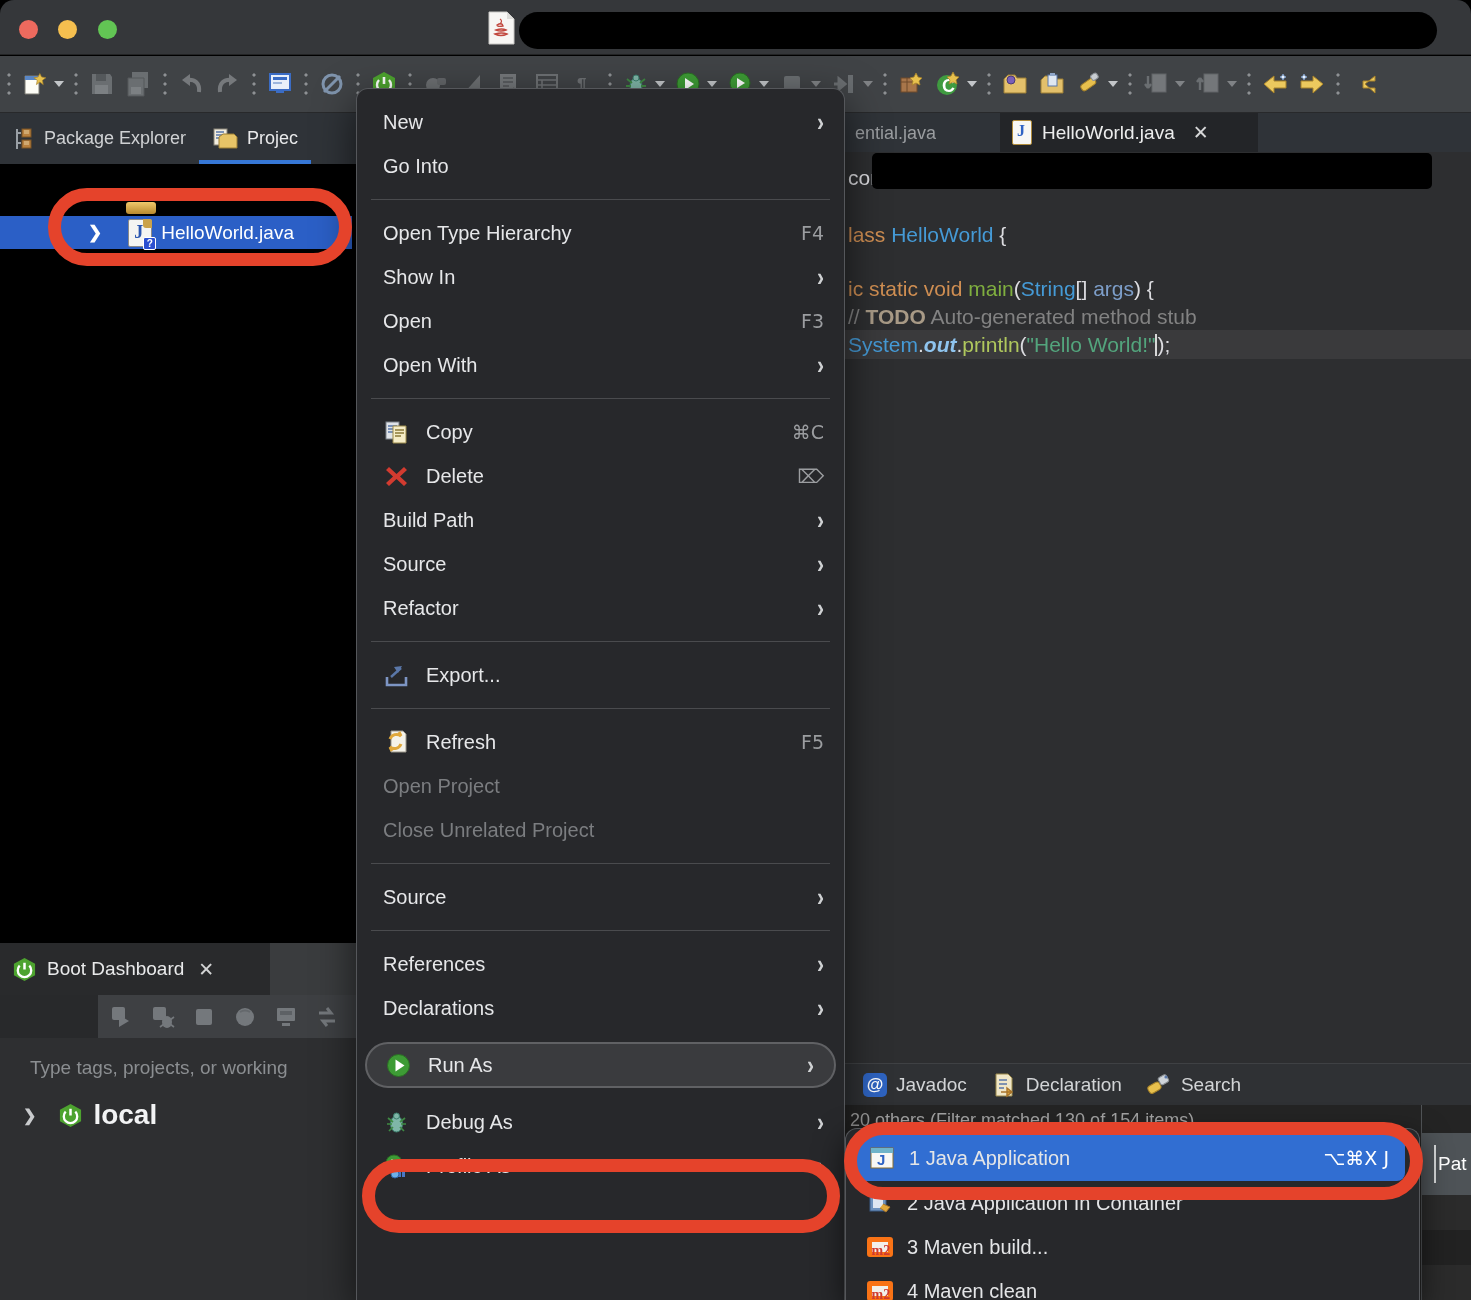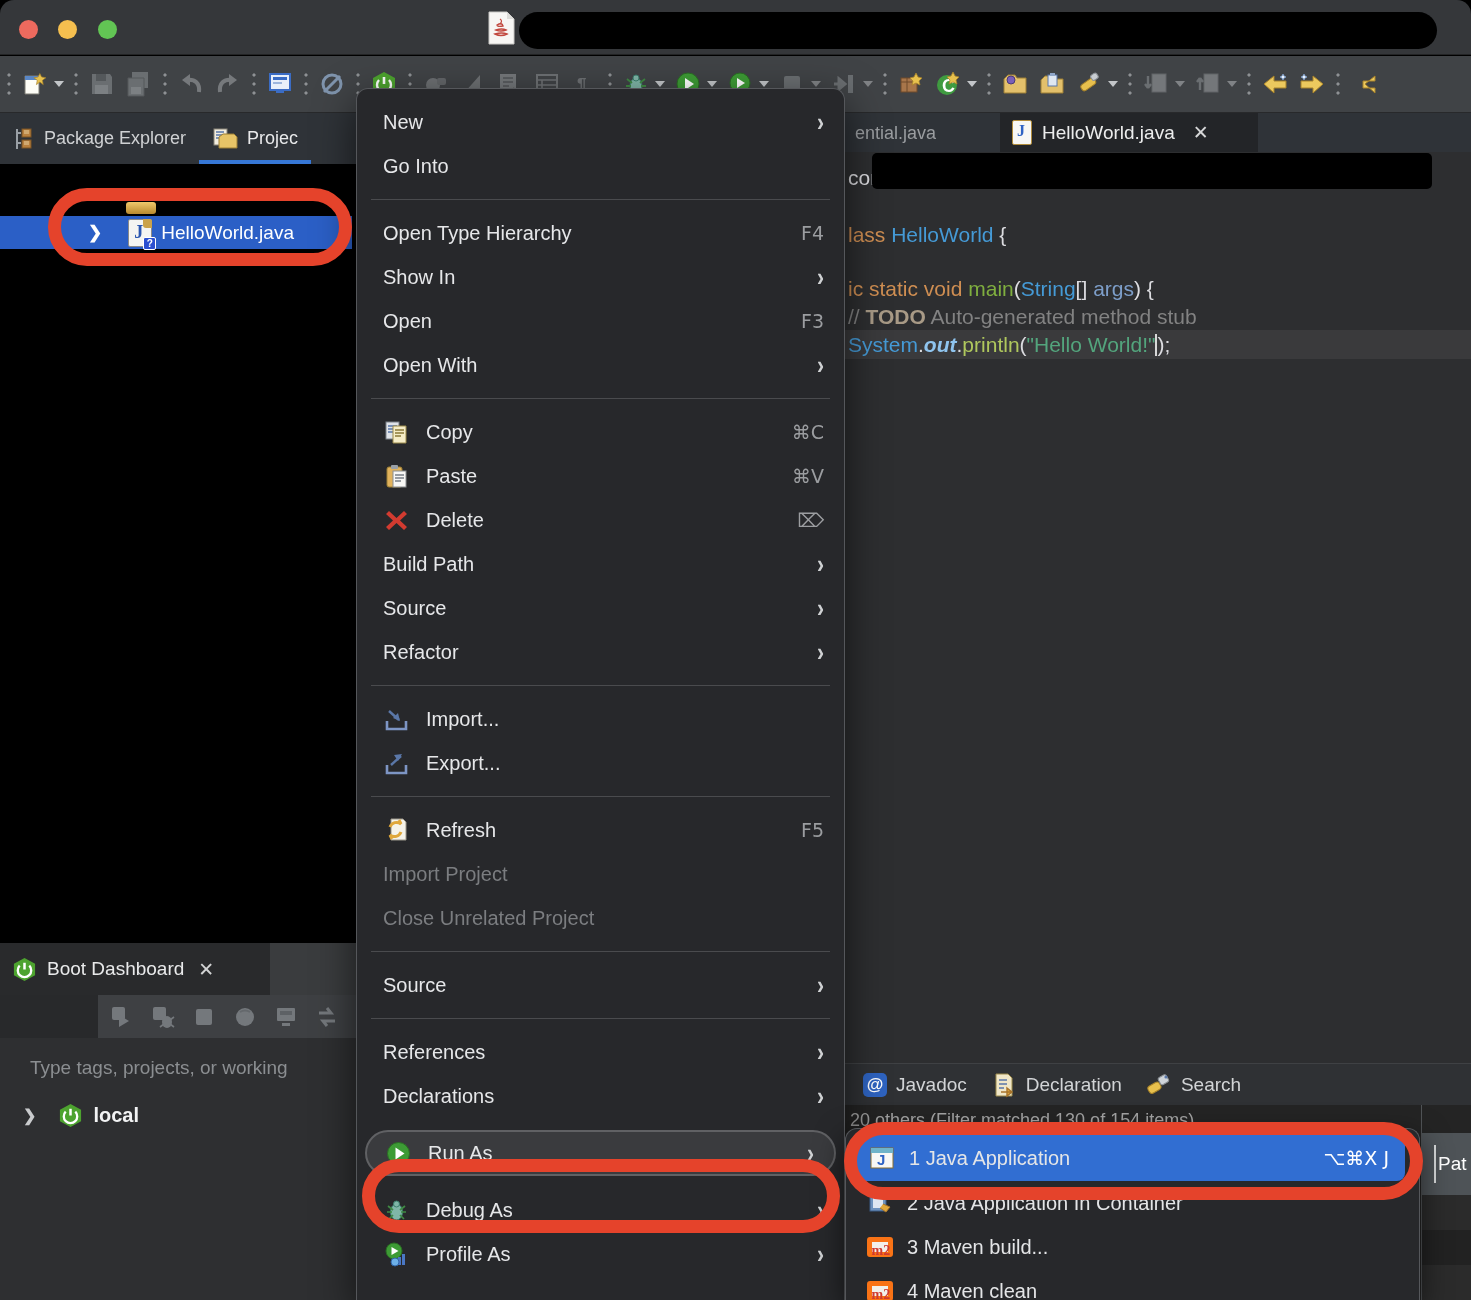--- a/index.html
+++ b/index.html
@@ -46,21 +46,21 @@
   .boottabs{position:absolute;left:0;top:0;width:357px;height:52px;background:#3a3c3e;}
   .boottab{position:absolute;left:0;top:0;width:270px;height:52px;background:#292a2c;display:flex;align-items:center;gap:10px;padding:12px 12px;}
   .boottab .lbl{color:#e9eaeb;font-size:19px;white-space:nowrap;}
   .boottab .x{color:#d2d3d4;font-size:19px;margin-left:4px;}
   .boottb{position:absolute;left:0;top:52px;width:357px;height:43px;background:#28292b;}
   .boottb .strip{position:absolute;left:98px;top:0;width:259px;height:43px;background:#3e4043;display:flex;align-items:center;gap:17px;padding-left:12px;}
   .boottb svg{width:24px;height:24px;opacity:.5;}
   .bootfilter{position:absolute;left:30px;top:1057px;width:330px;font-size:19px;color:#8b8e91;white-space:nowrap;overflow:hidden;}
   .bootrow{position:absolute;left:0;top:1098px;width:357px;height:34px;display:flex;align-items:center;}
   .bootrow .chev{color:#c9cbcd;font-size:16px;margin-left:23px;font-weight:bold;}
-  .bootrow .lbl{color:#f2f3f4;font-size:20px;font-weight:bold;margin-left:10px;}
+  .bootrow .lbl{color:#f2f3f4;font-size:28px;font-weight:bold;margin-left:10px;}
   .spring{width:25px;height:25px;}
 
   
   .edittabs{position:absolute;left:845px;top:113px;width:626px;height:39px;background:#2f3338;}
   .itab{position:absolute;left:0px;top:0;height:41px;display:flex;align-items:center;padding:0 10px;color:#9a9da0;font-size:18px;}
   .atab{position:absolute;left:155px;top:0;width:258px;height:39px;background:#232528;display:flex;align-items:center;gap:10px;padding:0 12px;}
   .atab .lbl{color:#eceded;font-size:19px;}
   .atab .x{color:#d6d7d8;font-size:19px;margin-left:8px;}
   .jdoc2{position:relative;width:20px;height:25px;background:#f7f7f5;border-radius:2px;border:1px solid #b08c3c;}
   .jdoc2 .j{position:absolute;left:4px;top:1px;font-size:16px;font-weight:bold;color:#2f63c4;font-family:"Liberation Serif",serif;}
@@ -517,61 +517,39 @@
             <path d="M9 6h13v17H9z" fill="#f5edc8" stroke="#9c8a4a"></path>
             <path d="M11 10h9M11 13h9M11 16h6" stroke="#8a7a3a" stroke-width="1.3"></path>
           </svg>
         </span>
         <span class="mil">Copy</span>
         <span class="mis">⌘C</span>
       </div>
     <div class="mi">
         <span class="mic">
           <svg viewBox="0 0 25 25">
-            <rect x="3" y="3" width="15" height="20" rx="2" fill="#e0b25c" stroke="#9c7f35"></rect>
-            <rect x="7" y="1" width="7" height="4" rx="1" fill="#9aa0a6"></rect>
-            <rect x="9" y="7" width="13" height="16" fill="#f7f7f5" stroke="#8a8d90"></rect>
-            <path d="M11 11h9M11 14h9M11 17h6" stroke="#7a8088" stroke-width="1.3"></path>
-          </svg>
-        </span>
-        <span class="mil">Paste</span>
-        <span class="mis">⌘V</span>
-      </div>
-    <div class="mi">
-        <span class="mic">
-          <svg viewBox="0 0 25 25">
             <path d="M5 3l7.5 7L20 3l3 3-7 6.5L23 19l-3 3-7.5-7L5 22l-3-3 7-6.5L2 6z" fill="#d23b30"></path>
           </svg>
         </span>
         <span class="mil">Delete</span>
         <span class="mis">⌦</span>
       </div>
     <div class="mi">
         <span class="mil">Build Path</span>
         <span class="mia">›</span>
       </div>
     <div class="mi">
         <span class="mil">Source</span>
         <span class="mia">›</span>
       </div>
     <div class="mi">
         <span class="mil">Refactor</span>
         <span class="mia">›</span>
       </div>
     <div class="msep"></div>
-    <div class="mi">
-        <span class="mic">
-          <svg viewBox="0 0 25 25">
-            <path d="M3 14v8h19v-8" fill="none" stroke="#7d95c4" stroke-width="2.6"></path>
-            <path d="M5 4l10 9" stroke="#5a77a8" stroke-width="2.4"></path>
-            <path d="M16 14l-2-8-5 5z" fill="#5a77a8"></path>
-          </svg>
-        </span>
-        <span class="mil">Import...</span>
-      </div>
     <div class="mi">
         <span class="mic">
           <svg viewBox="0 0 25 25">
             <path d="M3 14v8h19v-8" fill="none" stroke="#7d95c4" stroke-width="2.6"></path>
             <path d="M7 14L17 5" stroke="#5a77a8" stroke-width="2.4"></path>
             <path d="M18 3l-8 1 4 6z" fill="#5a77a8"></path>
           </svg>
         </span>
         <span class="mil">Export...</span>
       </div>
@@ -581,21 +559,21 @@
           <svg viewBox="0 0 25 25">
             <path d="M9 2h12l3 3v18H9z" fill="#f5f3ea" stroke="#9a958a" transform="translate(-2,-1)"></path>
             <path d="M6 9a7 7 0 0 1 11-3l-2-4" fill="none" stroke="#e0a83c" stroke-width="3"></path>
             <path d="M17 14a7 7 0 0 1-11 3l2 4" fill="none" stroke="#e0a83c" stroke-width="3"></path>
           </svg>
         </span>
         <span class="mil">Refresh</span>
         <span class="mis">F5</span>
       </div>
     <div class="mi disabled">
-        <span class="mil">Import Project</span>
+        <span class="mil">Open Project</span>
       </div>
     <div class="mi disabled">
         <span class="mil">Close Unrelated Project</span>
       </div>
     <div class="msep"></div>
     <div class="mi">
         <span class="mil">Source</span>
         <span class="mia">›</span>
       </div>
     <div class="msep"></div>

